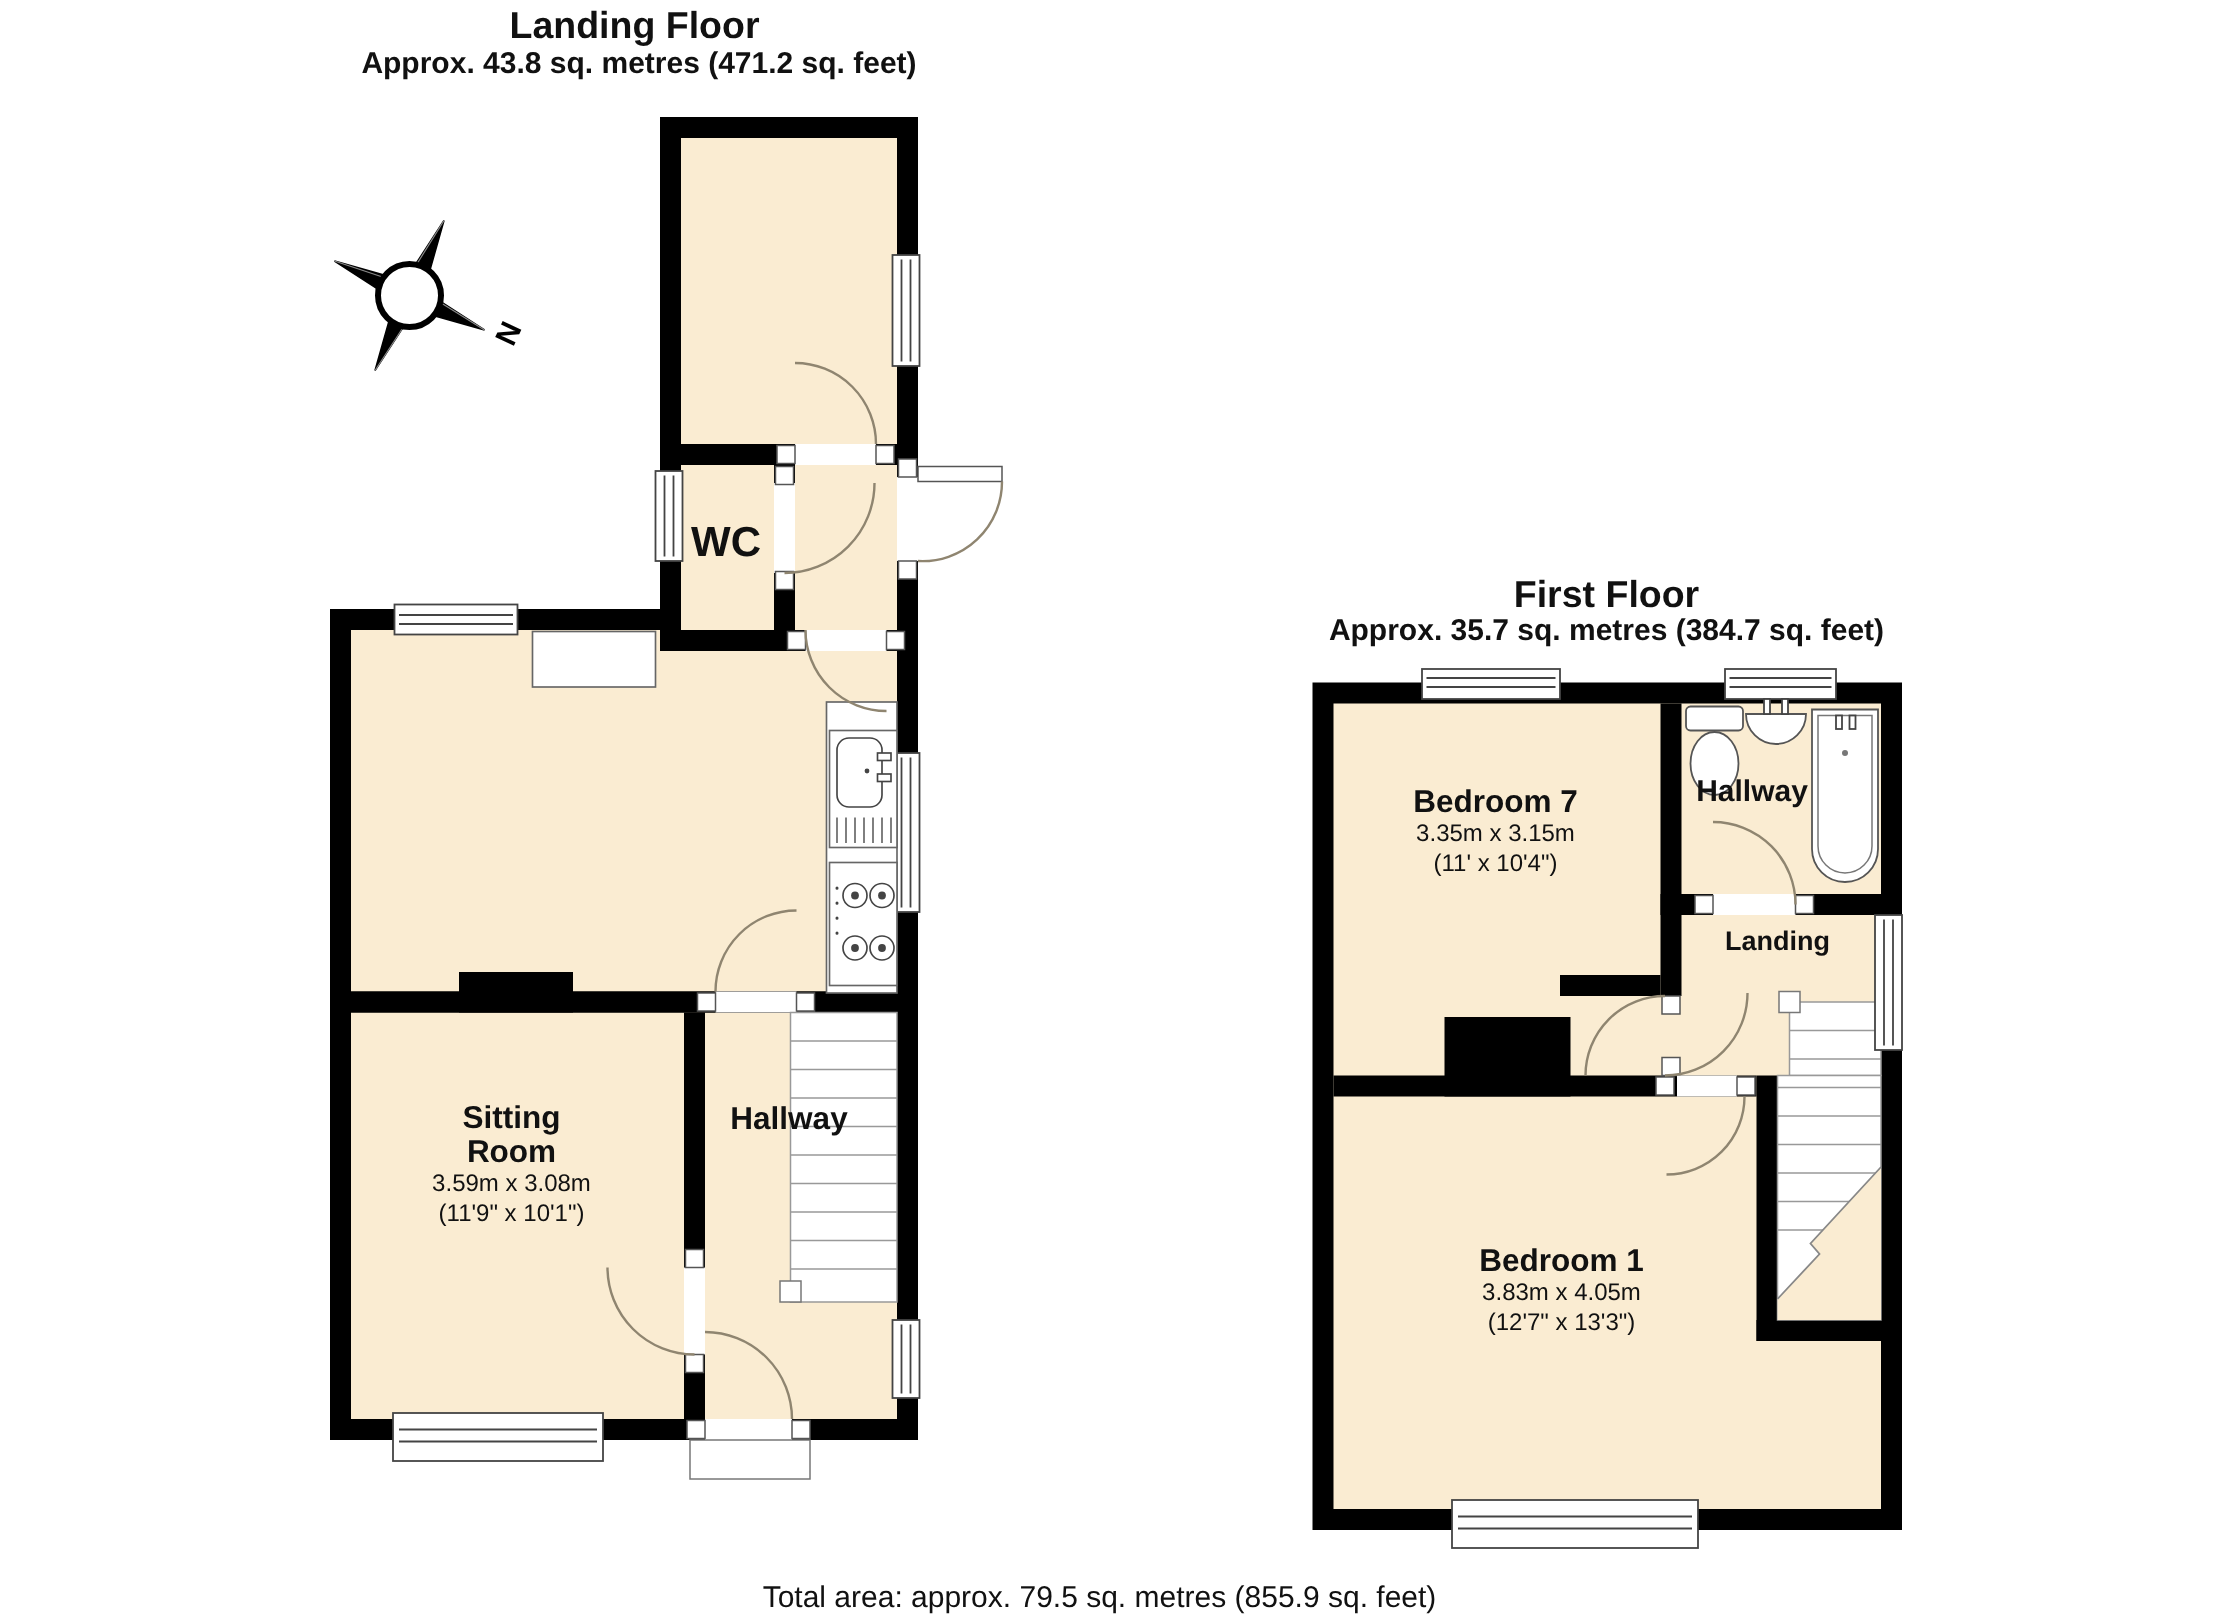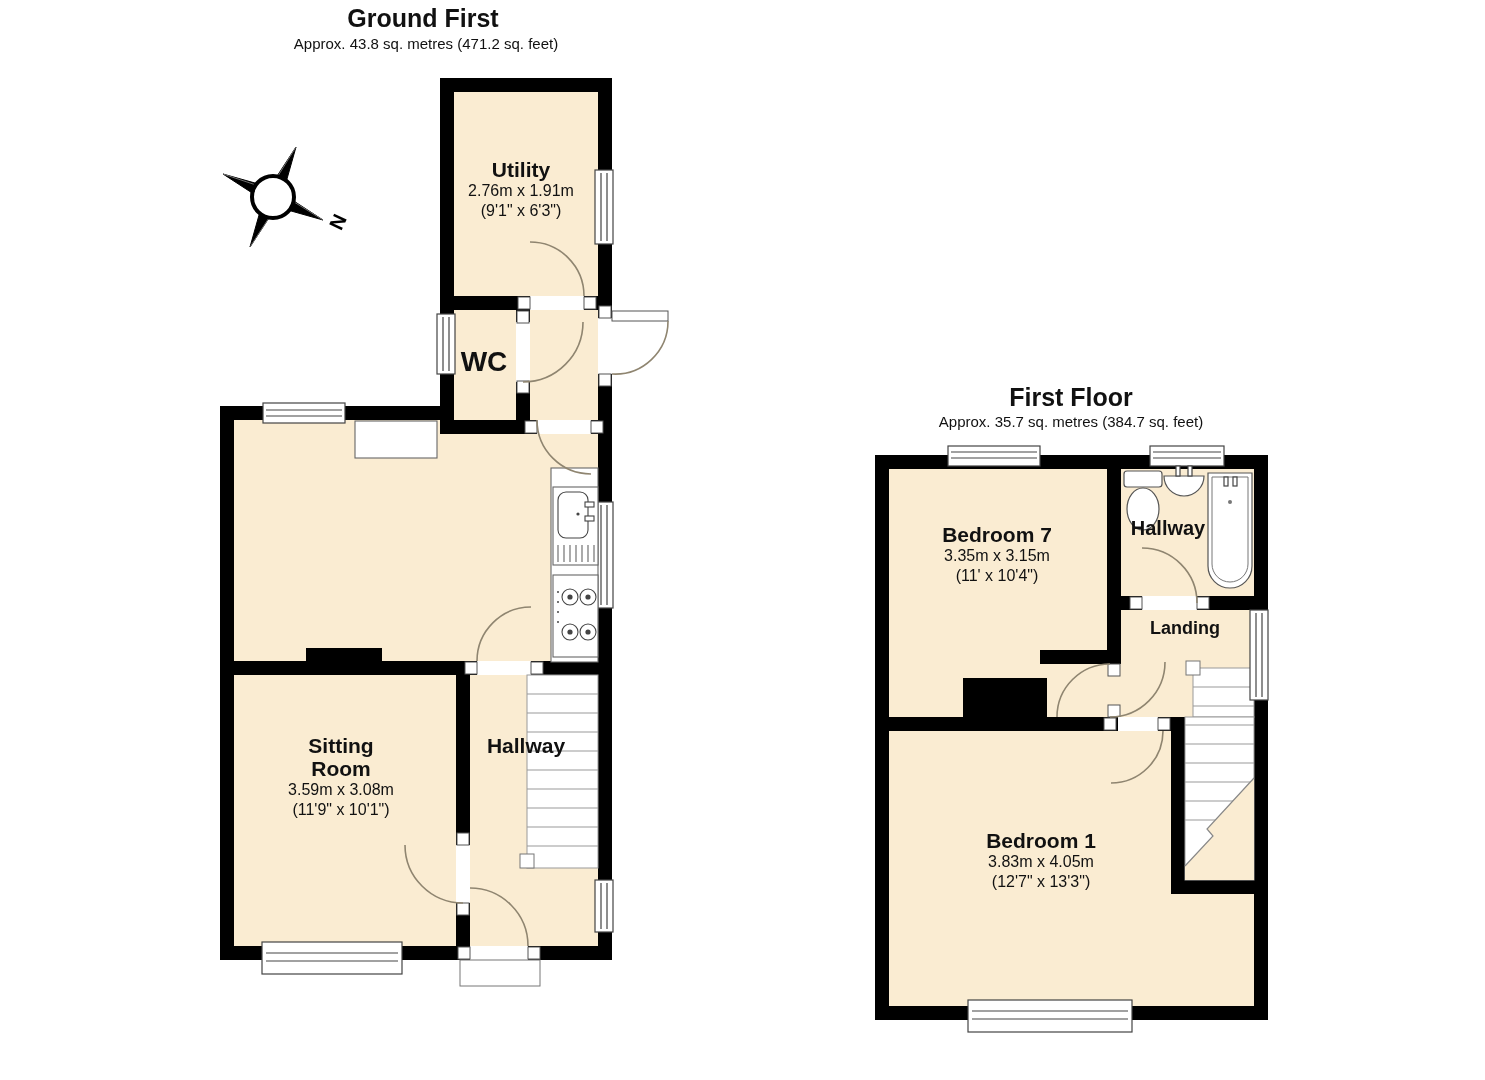--- a/index.html
+++ b/index.html
@@ -1,21 +1,21 @@
 <!DOCTYPE html>
 <html><head>
 <meta charset="utf-8">
 <style>
   html,body{margin:0;padding:0;background:#fff;}
   .canvas{position:relative;width:1485px;height:1080px;background:#ffffff;overflow:hidden;
           font-family:"Liberation Sans",sans-serif;color:#111;}
   .plan-svg{position:absolute;left:0;top:0;width:1485px;height:1080px;}
   .lbl{position:absolute;transform:translate(-50%,-50%);text-align:center;white-space:nowrap;}
   .floor-title{font-size:25px;font-weight:bold;}
-  .floor-sub{font-size:15px;}
+  .floor-sub{font-size:20px;font-weight:bold;}
   .room-name{font-size:21px;font-weight:bold;line-height:1.1;}
   .room-dim{font-size:16px;line-height:1.25;}
   .room-block{position:absolute;transform:translate(-50%,-50%);text-align:center;}
   .wrap{white-space:normal;width:130px;margin:0 auto;}
   .small-name{font-size:18px;font-weight:bold;}
   .total{font-size:20px;}
 </style>
 </head>
 <body>
 
@@ -188,28 +188,23 @@
 
       <g fill="none" stroke="#8f8570" stroke-width="1.6">
         <path d="M1197 603 A55 55 0 0 0 1142 548"></path>
         <path d="M1110 717 A55 55 0 0 0 1165 662"></path>
         <path d="M1110 664 A53 53 0 0 0 1057 717"></path>
         <path d="M1111 783 A52 52 0 0 0 1163 731"></path>
       </g>
     </g>
   </svg>
 
-  <div class="lbl floor-title" style="left:423px;top:18px;">Ground First</div>
+  <div class="lbl floor-title" style="left:423px;top:18px;">Landing Floor</div>
   <div class="lbl floor-sub" style="left:426px;top:43px;">Approx. 43.8 sq. metres (471.2 sq. feet)</div>
 
-  <div class="room-block" style="left:521px;top:190px;">
-    <div class="room-name">Utility</div>
-    <div class="room-dim">2.76m x 1.91m</div>
-    <div class="room-dim">(9'1" x 6'3")</div>
-  </div>
 
   <div class="lbl room-name" style="left:484px;top:362px;font-size:28px;">WC</div>
 
 
   <div class="room-block" style="left:341px;top:777px;">
     <div class="room-name wrap">Sitting Room</div>
     <div class="room-dim">3.59m x 3.08m</div>
     <div class="room-dim">(11'9" x 10'1")</div>
   </div>
 
@@ -227,14 +222,15 @@
   <div class="lbl room-name" style="left:1168px;top:528px;font-size:20px;">Hallway</div>
 
   <div class="lbl small-name" style="left:1185px;top:628px;">Landing</div>
 
   <div class="room-block" style="left:1041px;top:861px;">
     <div class="room-name">Bedroom 1</div>
     <div class="room-dim">3.83m x 4.05m</div>
     <div class="room-dim">(12'7" x 13'3")</div>
   </div>
 
+  <div class="lbl total" style="left:733px;top:1066px;">Total area: approx. 79.5 sq. metres (855.9 sq. feet)</div>
 
 </div>
 
 </body></html>

